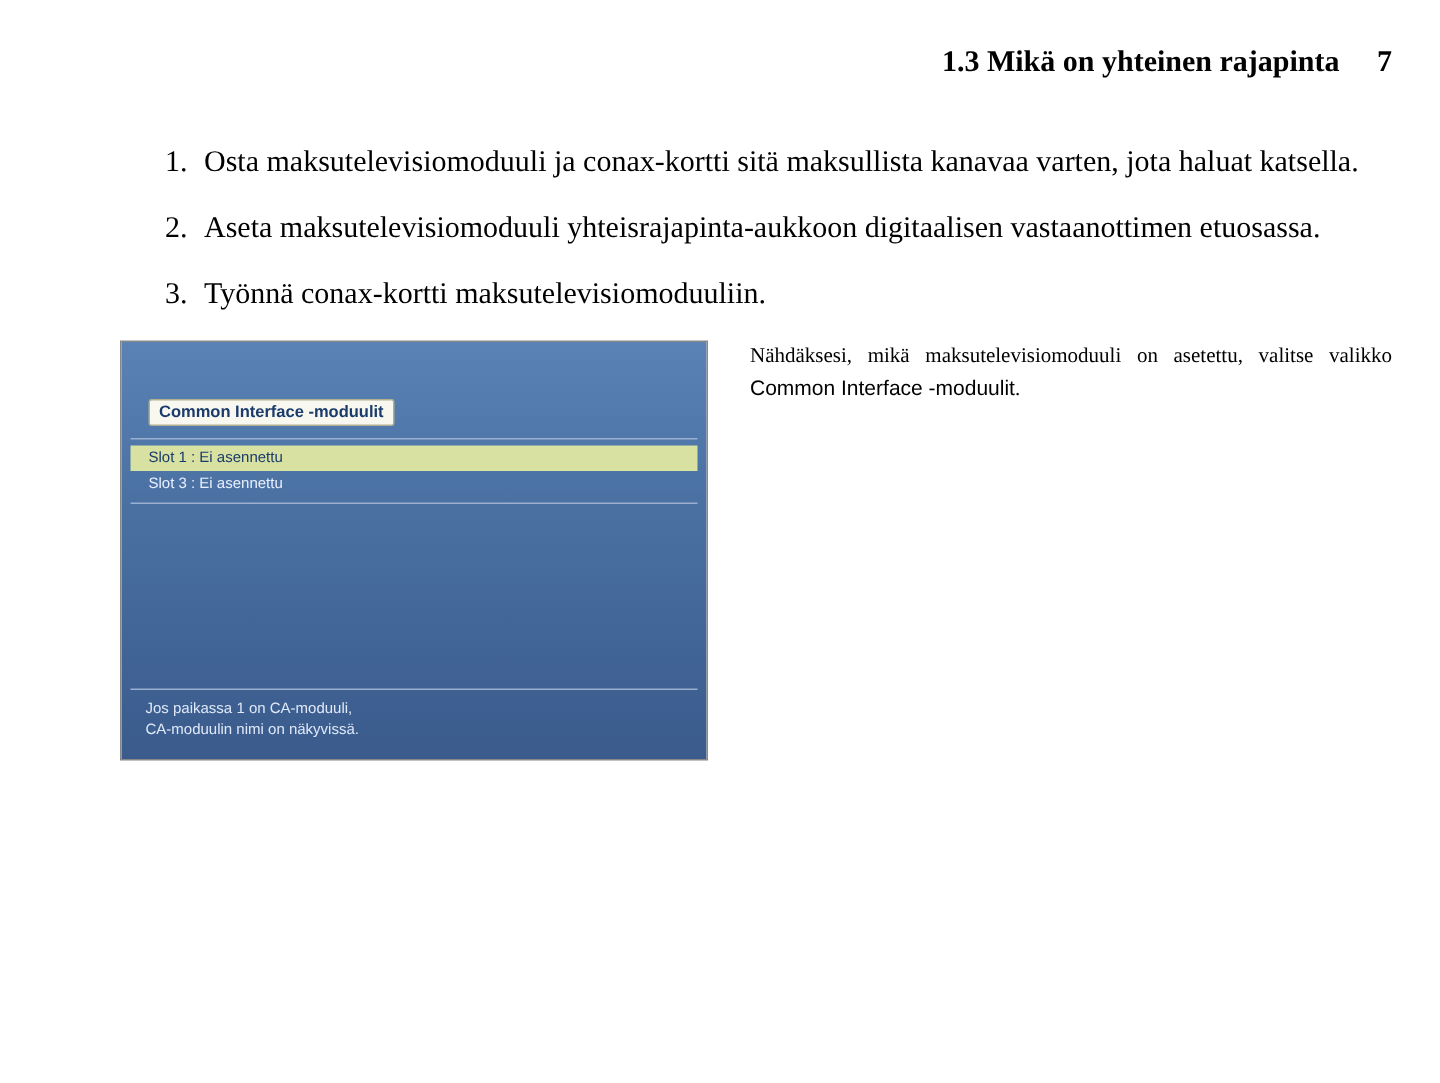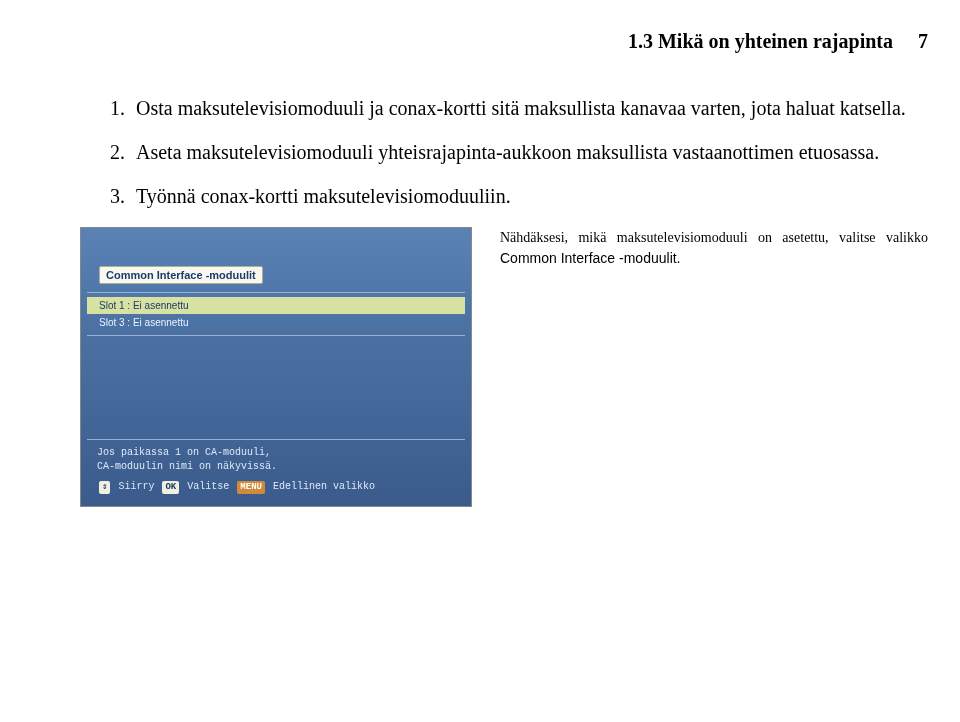--- a/index.html
+++ b/index.html
@@ -88,21 +88,20 @@
     bottom: 8px;
     left: 6px;
     right: 6px;
     border-top: 1px solid #9ab0d0;
     padding: 6px 10px 4px 10px;
   }
   .footer-line1, .footer-line2, .footer-nav {
     color: #e0e8f8;
     font-size: 10px;
     line-height: 1.4;
-    font-family: Liberation Mono, monospace;
   }
   .footer-nav {
     margin-top: 6px;
   }
   .nav-chip {
     display: inline-block;
     background: #f0f0e0;
     color: #1a3b6b;
     border-radius: 2px;
     padding: 0 3px;
@@ -136,46 +135,38 @@
     <span>7</span>
   </div>
 
   <div class="ordered-list">
     <div class="ordered-item">
       <div class="ordered-num">1.</div>
       <div class="ordered-text">Osta maksutelevisiomoduuli ja conax-kortti sitä maksullista kanavaa varten, jota haluat katsella.</div>
     </div>
     <div class="ordered-item">
       <div class="ordered-num">2.</div>
-      <div class="ordered-text">Aseta maksutelevisiomoduuli yhteisrajapinta-aukkoon maksullista vastaanottimen etuosassa.</div>
+      <div class="ordered-text">Aseta maksutelevisiomoduuli yhteisrajapinta-aukkoon digitaalisen vastaanottimen etuosassa.</div>
     </div>
     <div class="ordered-item">
       <div class="ordered-num">3.</div>
       <div class="ordered-text">Työnnä conax-kortti maksutelevisiomoduuliin.</div>
     </div>
   </div>
 
   <div class="figure-row">
     <div class="figure">
       <div class="figure-title">Common Interface -moduulit</div>
       <div class="slot-group">
         <div class="slot-row selected">Slot 1 : Ei asennettu</div>
         <div class="slot-row">Slot 3 : Ei asennettu</div>
       </div>
       <div class="footer-box">
         <div class="footer-line1">Jos paikassa 1 on CA-moduuli,</div>
         <div class="footer-line2">CA-moduulin nimi on näkyvissä.</div>
-        <div class="footer-nav">
-          <span class="nav-chip">⇕</span>
-          <span>Siirry</span>
-          <span class="nav-chip">OK</span>
-          <span>Valitse</span>
-          <span class="nav-chip small">MENU</span>
-          <span>Edellinen valikko</span>
-        </div>
       </div>
     </div>
 
     <div class="side-text">
       <div class="side-paragraph">
         <span>Nähdäksesi, mikä maksutelevisiomoduuli on asetettu, valitse valikko </span><span class="sans">Common Interface -moduulit</span><span>.</span>
       </div>
     </div>
   </div>
 </div>

